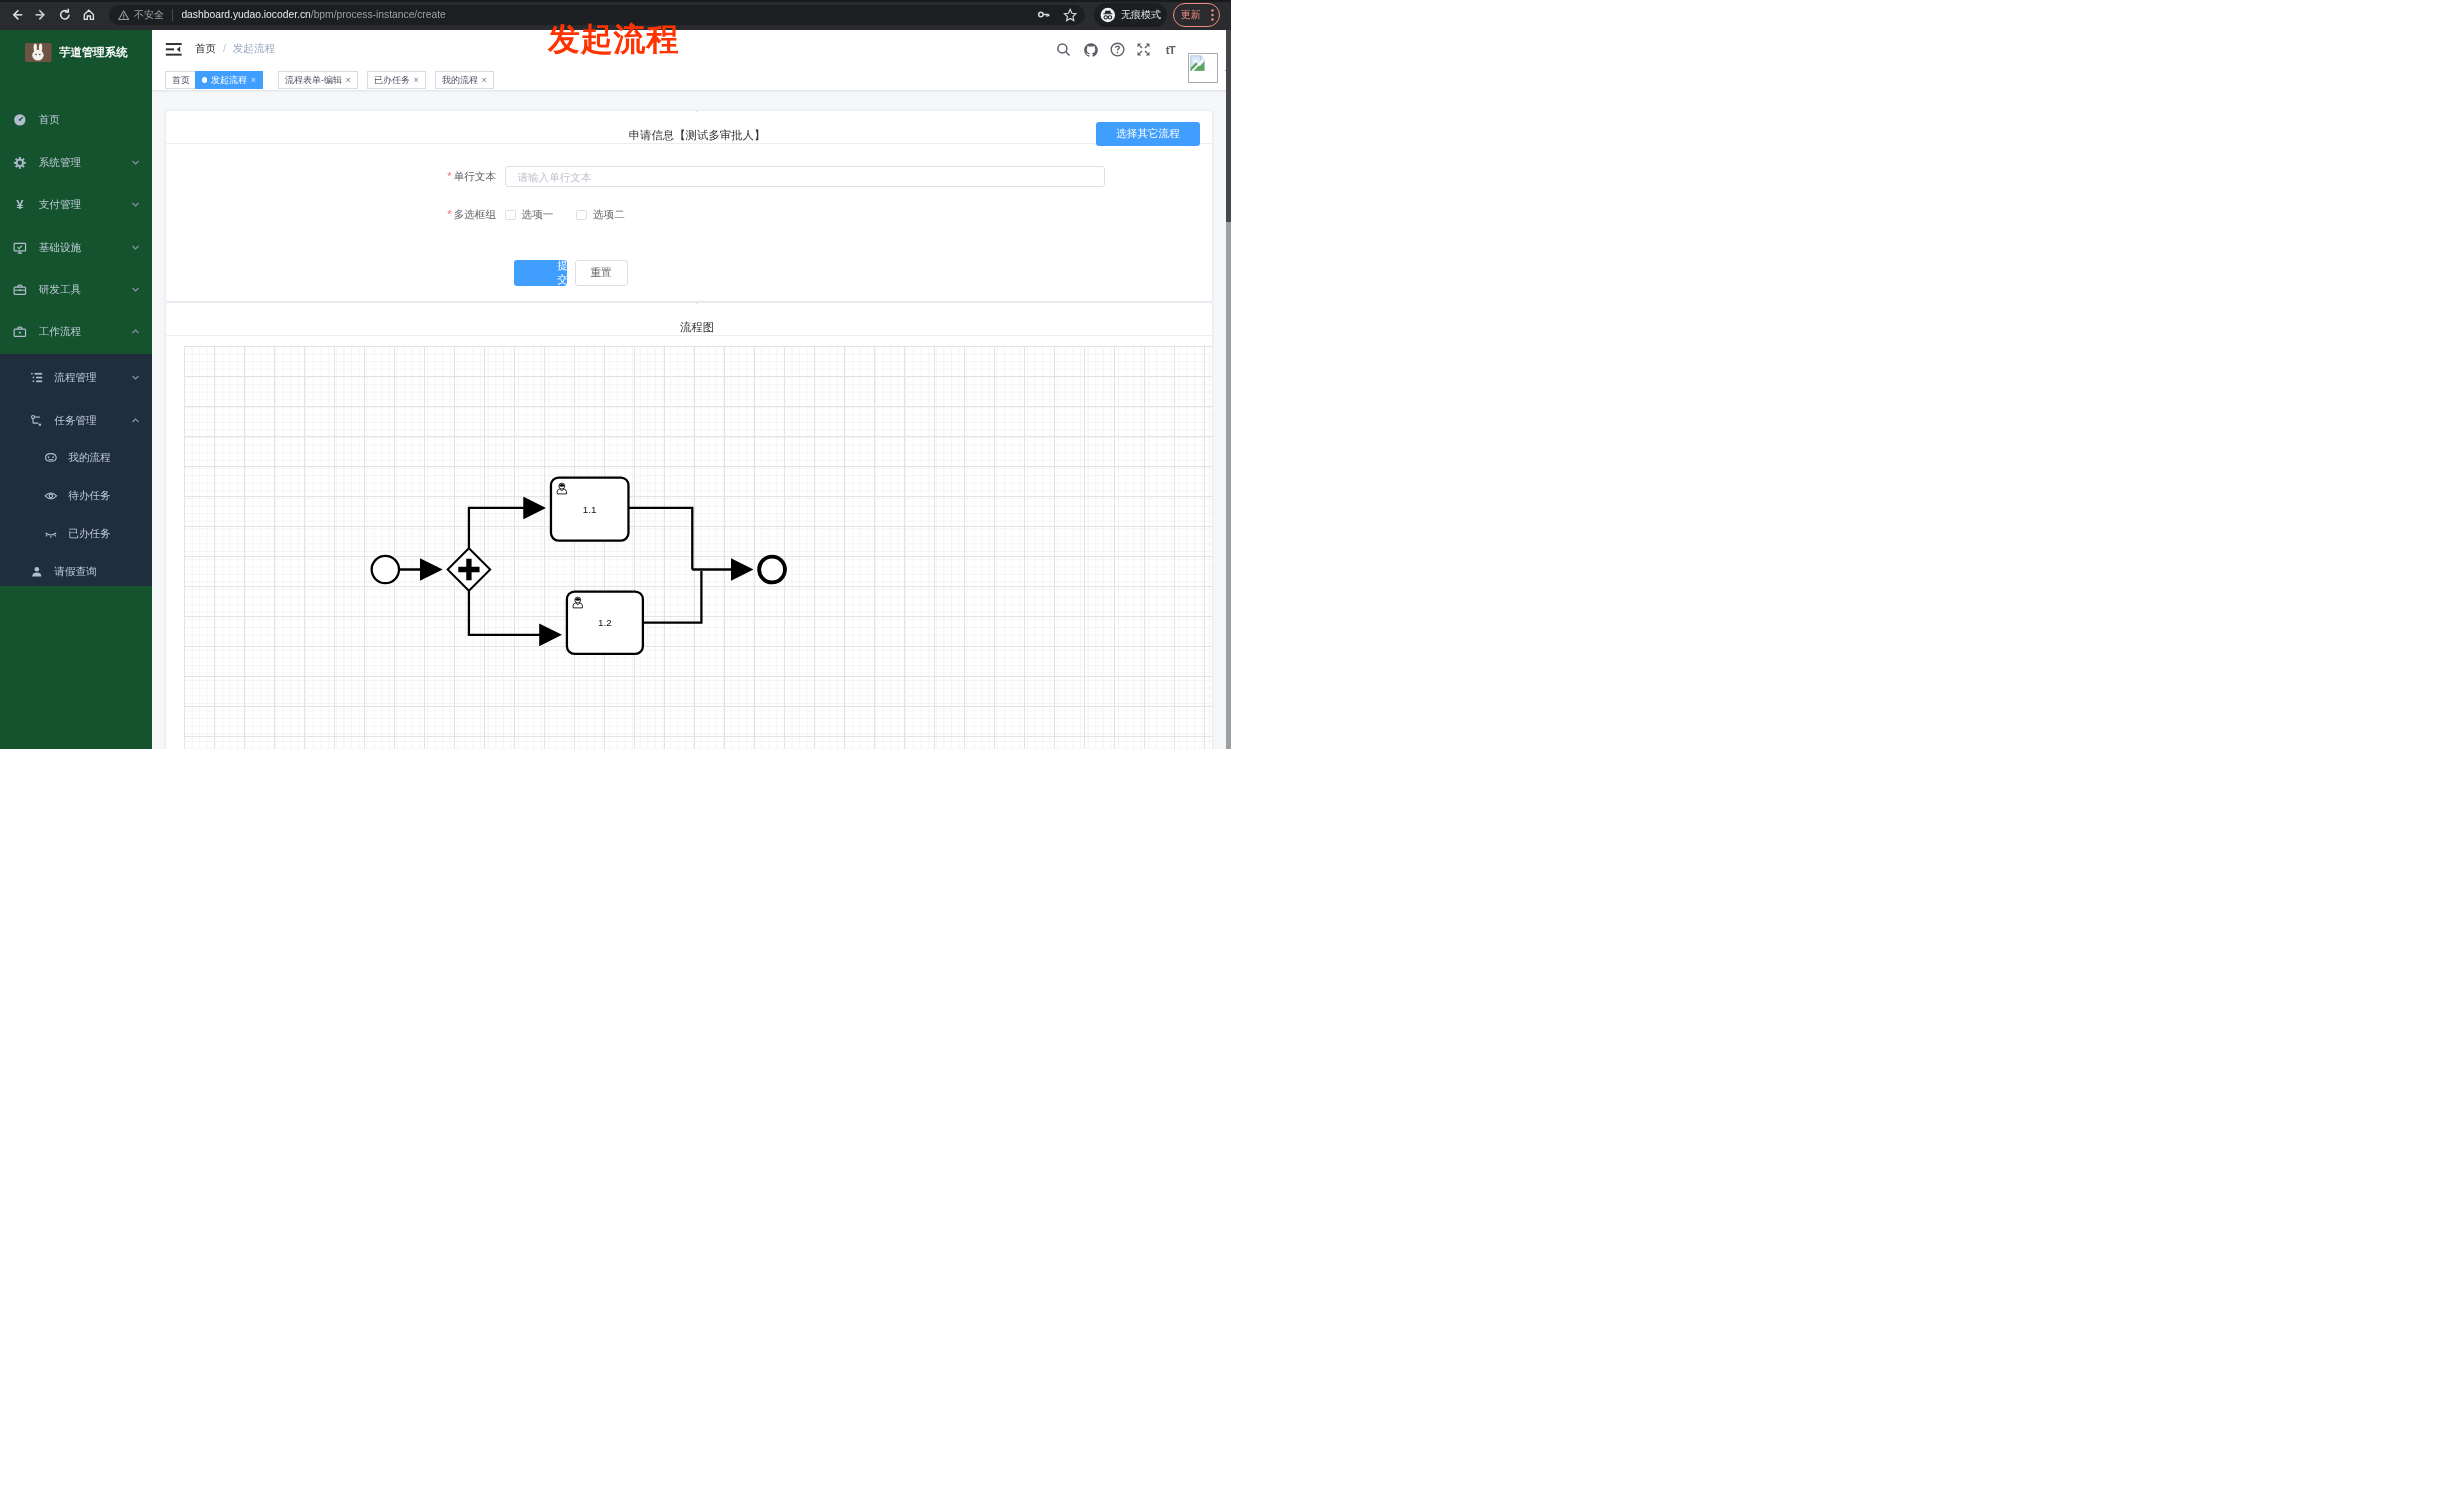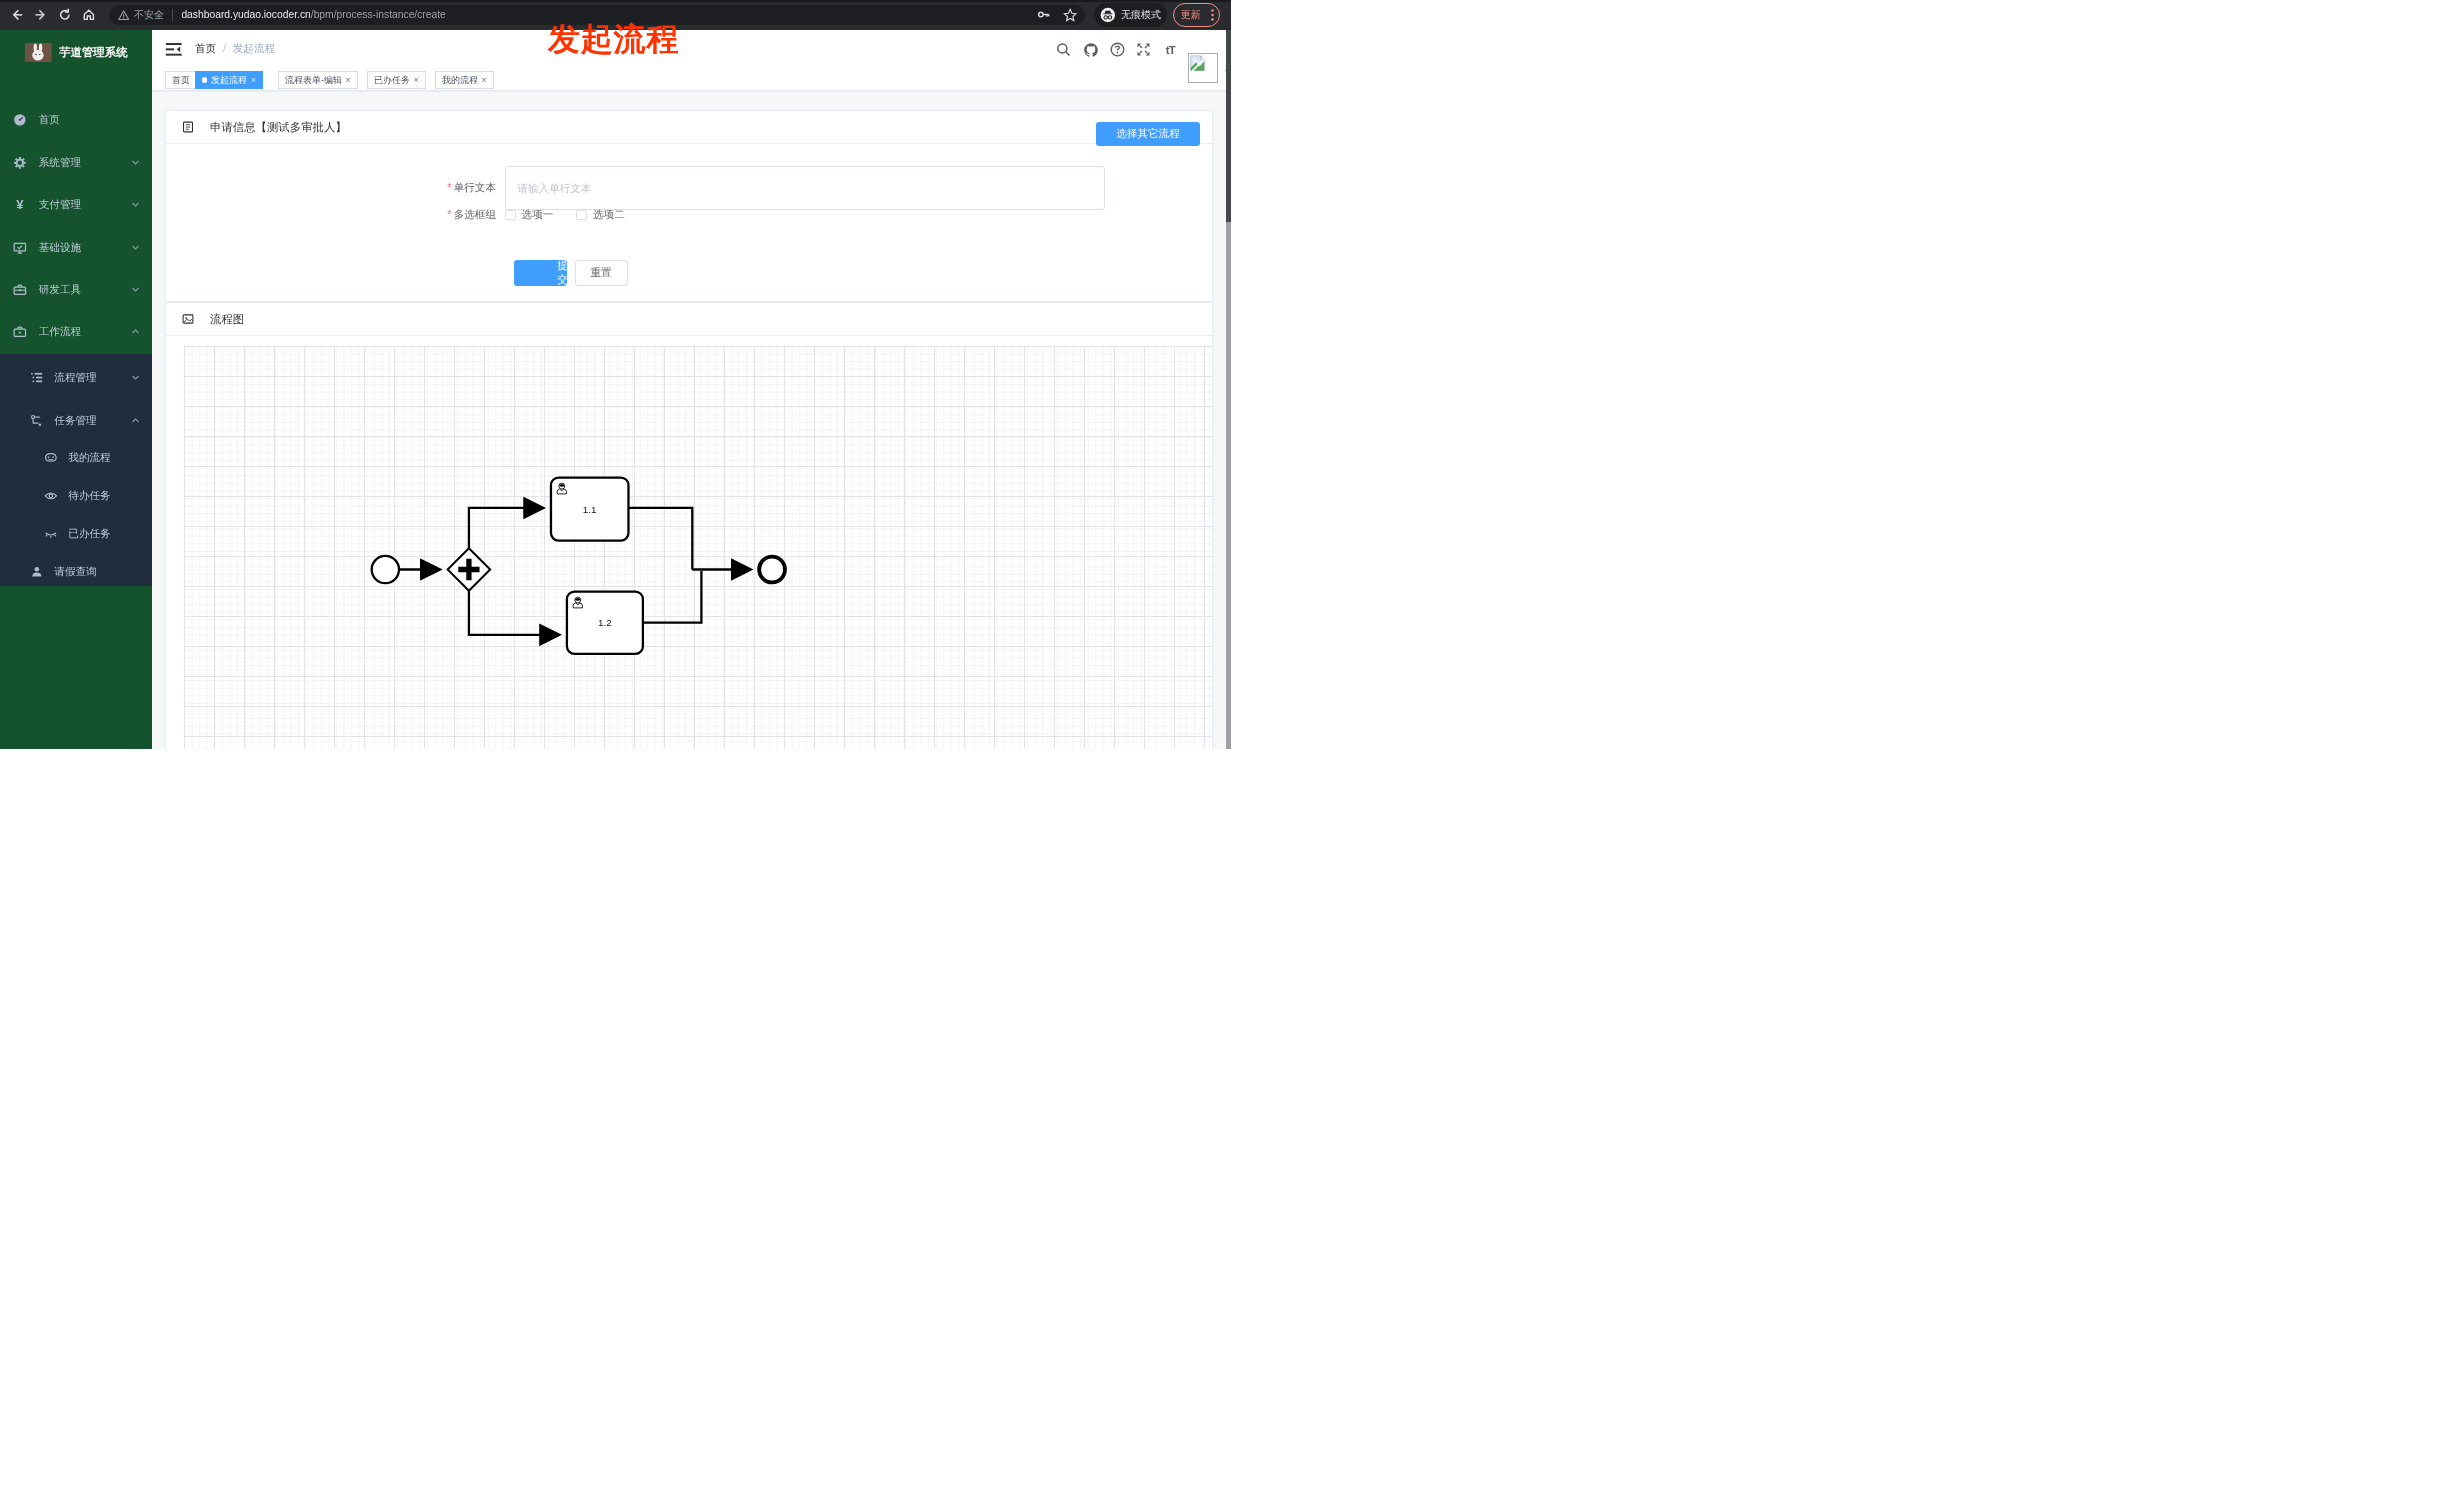--- a/index.html
+++ b/index.html
@@ -55,34 +55,34 @@
   .tabbar { position:absolute; left:152px; top:68px; right:5.3px; height:23px; background:#fff; border-bottom:0.8px solid #e4e7ed; box-shadow:0 0.8px 2.3px rgba(0,0,0,.08); z-index:4; }
   .tab { position:absolute; top:3px; height:18px; background:#fff; border:0.8px solid #d8dce5; color:#495060; font-size:9px; display:flex; align-items:center; padding:0 6px; gap:3.8px; cursor:pointer; white-space:nowrap; }
   .tab .dot { width:5.3px; height:5.3px; border-radius:50%; background:#fff; display:none; }
   .tab.active { background:#409eff; border-color:#409eff; color:#fff; }
   .tab.active .dot { display:block; }
   .tab .tx { font-size:8.4px; opacity:.85; cursor:pointer; }
 
   
   .content { position:absolute; left:152px; top:92px; right:5.3px; bottom:0; background:#f6f7f9; }
   .card { position:absolute; background:#fff; border:0.8px solid #e9edf2; border-radius:3px; box-shadow:0 0.8px 3.8px rgba(0,0,0,.04); }
-  .card-hd { height:33px; border-bottom:0.8px solid #ebeef5; display:flex; align-items:center; padding-left:16px; gap:16px; }
+  .card-hd { height:33px; border-bottom:0.8px solid #ebeef5; display:flex; align-items:center; padding-left:16px; gap:16px;flex-direction:column; }
   .card-title { color:#303133; font-size:11.4px; }
   #card-form { left:13px; top:18px; width:1048px; height:192px; }
   #card-diagram { left:13px; top:210px; width:1048px; height:532px; }
 
   .btn { border:none; border-radius:3px; font-size:10.6px; cursor:pointer; display:flex; align-items:center; justify-content:center; }
   .btn-primary { background:#409eff; color:#fff; }
   .btn-plain { background:#fff; color:#606266; border:0.8px solid #dcdfe6; }
   .other-btn { position:absolute; right:12px; top:10.6px; width:104px; height:24px; }
 
   .f-row { position:absolute; display:flex; align-items:center; }
   .f-label { width:339px; text-align:right; font-size:10.6px; color:#606266; padding-right:9px; }
   .req { color:#f56c6c; margin-right:2.3px; }
-  .f-input { width:600px; height:44px; border:0.8px solid #dcdfe6; border-radius:3px; font-size:10.6px; padding:0 11.4px; color:#606266; outline:none; }
+  .f-input { width:600px; height:21px; border:0.8px solid #dcdfe6; border-radius:3px; font-size:10.6px; padding:0 11.4px; color:#606266; outline:none; }
   .f-input::placeholder { color:#bfc4cc; }
   .cb { width:10.6px; height:10.6px; border:0.8px solid #dcdfe6; border-radius:1.5px; background:#fff; margin-right:6px; cursor:pointer; flex:none; }
   .cb-lab { font-size:10.6px; color:#606266; margin-right:23px; cursor:pointer; }
 
   .grid-area { position:absolute; left:17.5px; top:43px; right:0; bottom:0; background-color:#fff;
     background-image:
       linear-gradient(#e2e3e8 0.8px, transparent 0.8px),
       linear-gradient(90deg, #e2e3e8 0.8px, transparent 0.8px),
       linear-gradient(#f4f4f6 0.8px, transparent 0.8px),
       linear-gradient(90deg, #f4f4f6 0.8px, transparent 0.8px);

